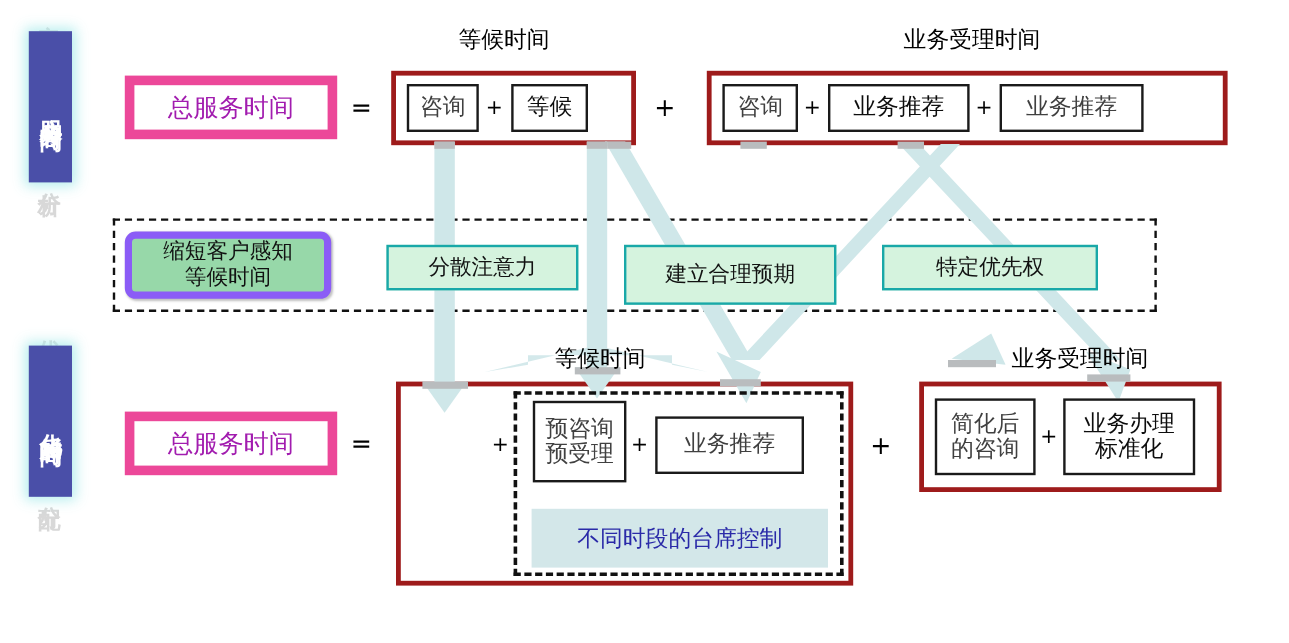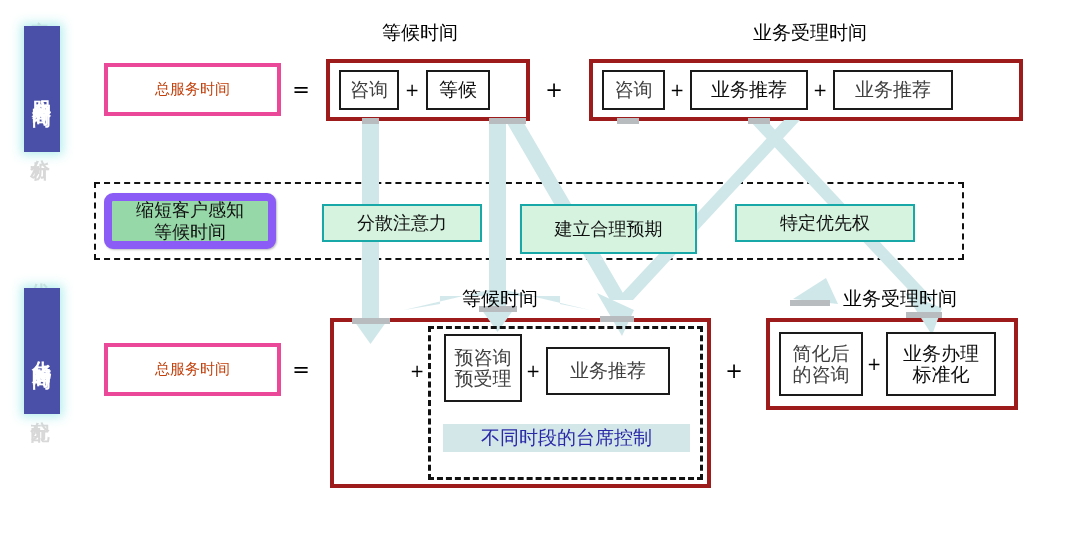--- a/index.html
+++ b/index.html
@@ -56,25 +56,25 @@
 
   
   .redbox{
     position:absolute;
     border:4px solid #9E1B1B;
     background:transparent;
     box-sizing:border-box;
   }
   .redlabel{
     position:absolute;
-    border:4px solid #ec4899;
+    border:8px solid #ec4899;
     background:#ffffff;
     box-sizing:border-box;
     display:flex;align-items:center;justify-content:center;
-    font-size:15px;color:#c2410c;white-space:nowrap;
+    font-size:21px;color:#a21caf;white-space:nowrap;
   }
 
   
   .item{
     position:absolute;
     border:2px solid #1a1a1a;
     background:#ffffff;
     box-sizing:border-box;
     display:flex;align-items:center;justify-content:center;
     text-align:center;
@@ -108,21 +108,21 @@
     box-sizing:border-box;
     display:flex;align-items:center;justify-content:center;
     text-align:center;
     font-size:18px;color:#111;
     line-height:1.2;
     white-space:pre-line;
     z-index:6;
   }
   .greenbox.primary{
     background:#97D8A9;
-    border:8px solid #8b5cf6;
+    border:6px solid #8b5cf6;
     border-radius:9px;
     box-shadow:1px 1px 2px rgba(0,0,0,.25);
   }
   .greenbox.plain{
     background:#D5F3DE;
     border:2px solid #19A8A8;
   }
 
   
   .innerdash{
@@ -255,21 +255,21 @@
 
   <div class="op small" style="left:407px;top:347px;width:20px;height:48px;">+</div>
 
   <div class="innerdash" style="left:428px;top:326px;width:275px;height:154px;"></div>
 
   <div class="item blue" style="left:444px;top:334px;width:78px;height:68px;">预咨询
 预受理</div>
   <div class="op small" style="left:523px;top:347px;width:20px;height:48px;">+</div>
   <div class="item blue" style="left:546px;top:347px;width:124px;height:48px;">业务推荐</div>
 
-  <div class="cyanbar" style="left:443px;top:424px;width:247px;height:28px;">不同时段的台席控制</div>
+  <div class="cyanbar" style="left:443px;top:424px;width:247px;height:49px;">不同时段的台席控制</div>
 
   <div class="op" style="left:722px;top:347px;width:24px;height:48px;">+</div>
 
   <div class="redbox" style="left:766px;top:318px;width:252px;height:92px;"></div>
   <div class="item blue" style="left:779px;top:332px;width:84px;height:64px;">简化后
 的咨询</div>
   <div class="op small" style="left:864px;top:332px;width:20px;height:64px;">+</div>
   <div class="item black" style="left:886px;top:332px;width:110px;height:64px;">业务办理
 标准化</div>
 

